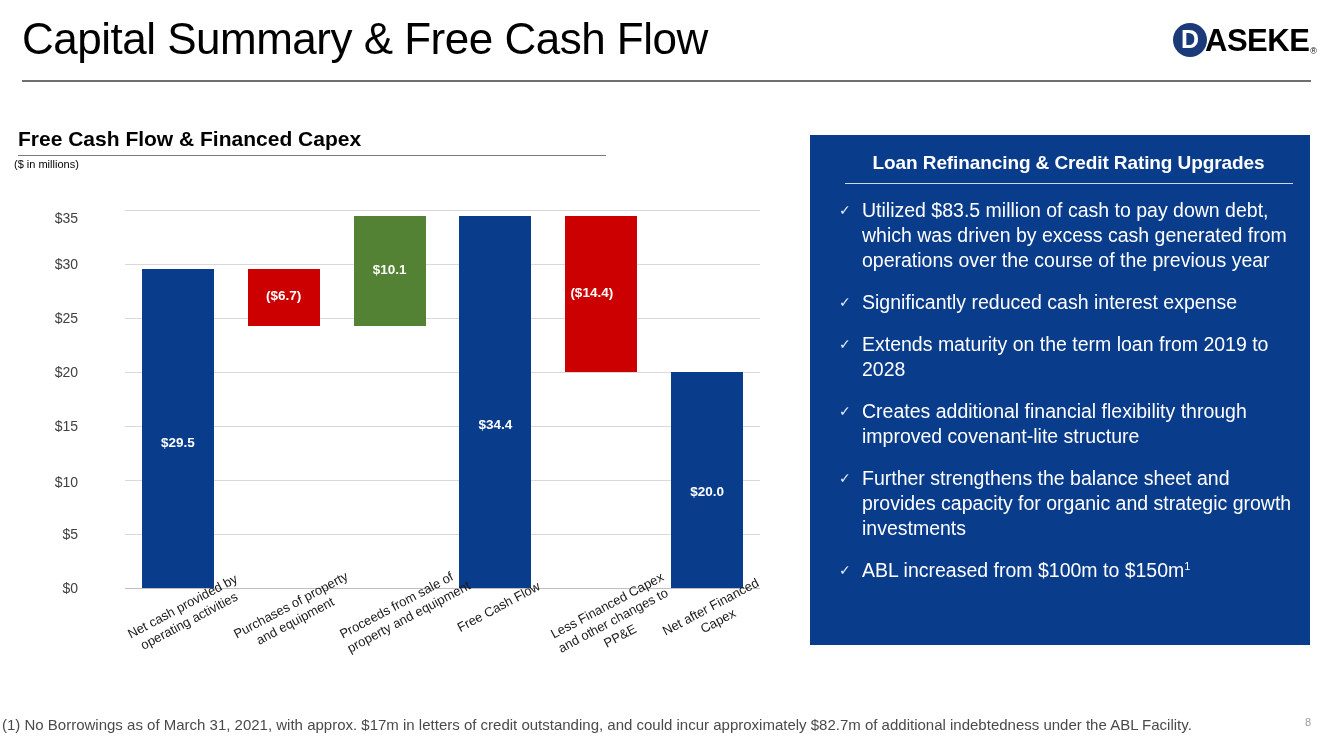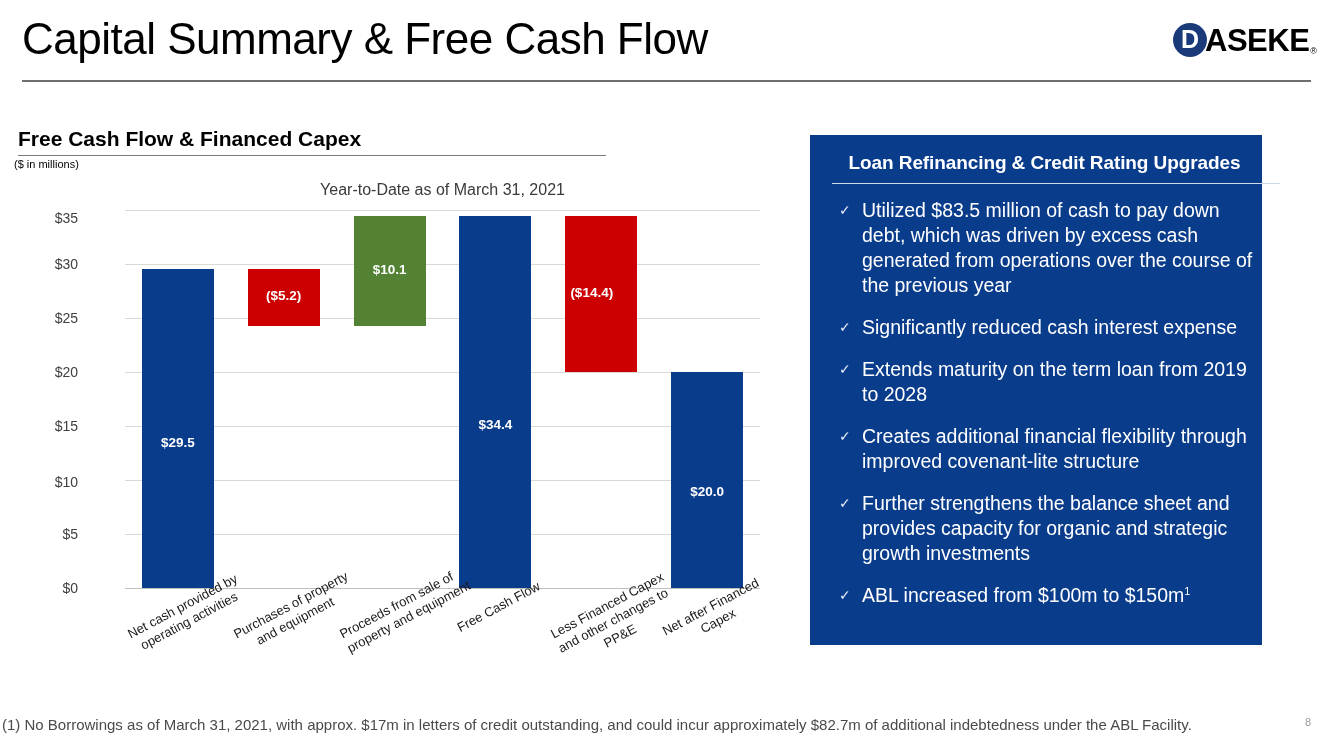--- a/index.html
+++ b/index.html
@@ -176,21 +176,21 @@
     transform-origin: 50% 0%;
     transform: rotate(-28deg);
     white-space: nowrap;
   }
 
   
   #panel {
     position: absolute;
     left: 810px;
     top: 135px;
-    width: 452px;
+    width: 500px;
     height: 510px;
     background: #0a3c8c;
     box-sizing: border-box;
     padding: 17px 5px 10px 22px;
   }
   #panel-title {
     color: #ffffff;
     font-size: 19px;
     font-weight: bold;
     text-align: center;
@@ -260,21 +260,20 @@
     <span id="logo-mark">
       <span>D</span>
     </span>
     <span id="logo-word">ASEKE</span>
     <span id="logo-tm">®</span>
   </div>
 
   <div id="chart-heading">Free Cash Flow &amp; Financed Capex</div>
   <div id="chart-heading-rule"></div>
   <div id="units-note">($ in millions)</div>
-  <div id="chart-subtitle">Year-to-Date as of March 31, 2021</div>
 
   <div id="chart">
     <div class="plot" id="plot">
         <div class="axisline" style="top: 378px;"></div>
         <div class="ytick" style="top: 378px;">$0</div>
         <div class="gridline" style="top: 324px;"></div>
         <div class="ytick" style="top: 324px;">$5</div>
         <div class="gridline" style="top: 270px;"></div>
         <div class="ytick" style="top: 272px;">$10</div>
         <div class="gridline" style="top: 216px;"></div>
@@ -283,21 +282,21 @@
         <div class="ytick" style="top: 162px;">$20</div>
         <div class="gridline" style="top: 108px;"></div>
         <div class="ytick" style="top: 108px;">$25</div>
         <div class="gridline" style="top: 54px;"></div>
         <div class="ytick" style="top: 54px;">$30</div>
         <div class="gridline" style="top: 0px;"></div>
         <div class="ytick" style="top: 8px;">$35</div>
         <div class="bar" style="left: 16.9333px; top: 59.4px; width: 71.9667px; height: 318.6px; background: rgb(10, 60, 140);"></div>
         <div class="bar-label" style="left: 16.9333px; width: 71.9667px; top: 225.072px;">$29.5</div>
         <div class="bar" style="left: 122.767px; top: 59.4px; width: 71.9667px; height: 56.16px; background: rgb(204, 0, 0);"></div>
-        <div class="bar-label" style="left: 122.767px; width: 71.9667px; top: 78.48px;">($5.2)</div>
+        <div class="bar-label" style="left: 122.767px; width: 71.9667px; top: 78.48px;">($6.7)</div>
         <div class="bar" style="left: 228.6px; top: 6.48px; width: 71.9667px; height: 109.08px; background: rgb(83, 130, 52);"></div>
         <div class="bar-label" style="left: 228.6px; width: 71.9667px; top: 52.02px;">$10.1</div>
         <div class="bar" style="left: 334.433px; top: 6.48px; width: 71.9667px; height: 371.52px; background: rgb(10, 60, 140);"></div>
         <div class="bar-label" style="left: 334.433px; width: 71.9667px; top: 207px;">$34.4</div>
         <div class="bar" style="left: 440.267px; top: 6.48px; width: 71.9667px; height: 155.52px; background: rgb(204, 0, 0);"></div>
         <div class="bar-label" style="left: 440.267px; width: 53px; top: 75.24px;">($14.4)</div>
         <div class="bar" style="left: 546.1px; top: 162px; width: 71.9667px; height: 216px; background: rgb(10, 60, 140);"></div>
         <div class="bar-label" style="left: 546.1px; width: 71.9667px; top: 274.32px;">$20.0</div>
       </div>
   <div class="xlabel" style="left: 117.917px; top: 600px; width: 120px;">Net cash provided by<br>operating activities</div>

